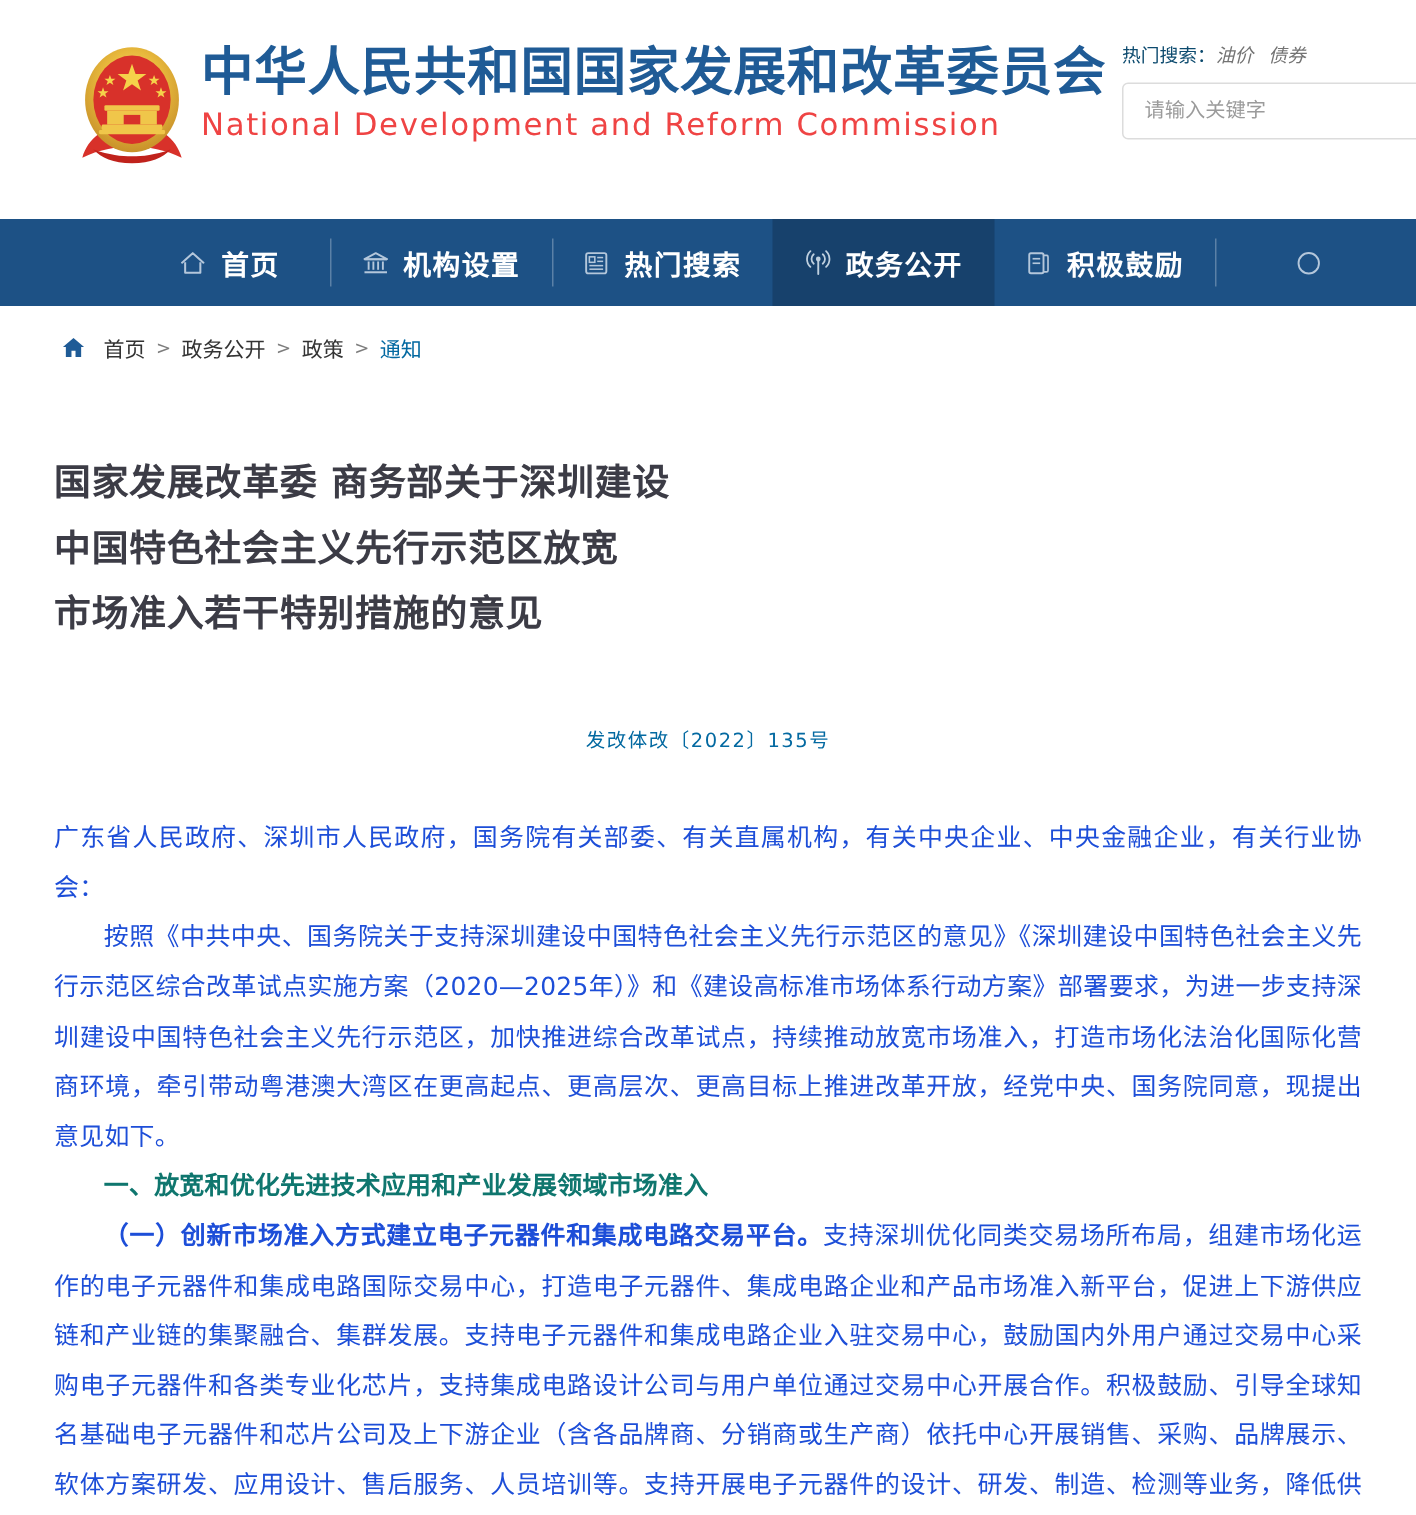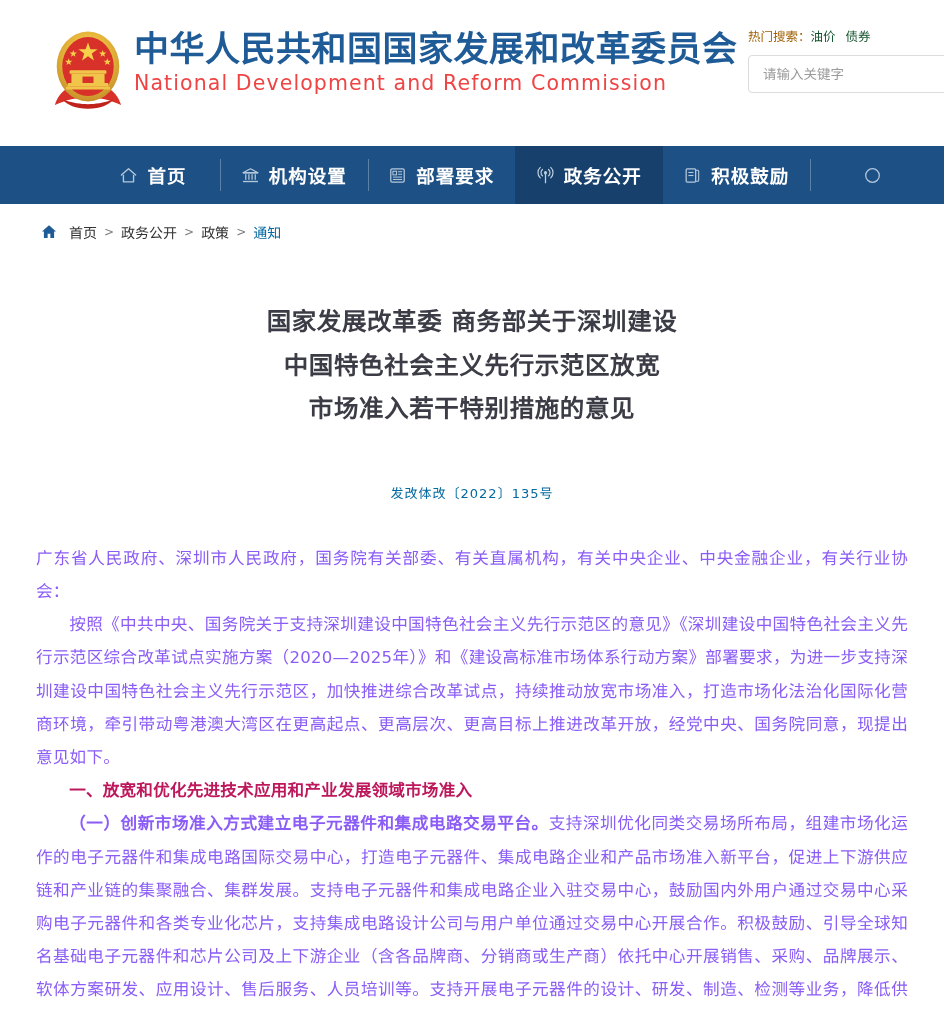--- a/index.html
+++ b/index.html
@@ -56,22 +56,22 @@
     top: 26px;
     width: 260px;
   }
   .hot-line {
     font-size: 12.5px;
     color: #333333;
     white-space: nowrap;
     margin-bottom: 10px;
     font-family: "DejaVu Sans", "Liberation Sans", sans-serif;
   }
-  .hot-label { color: #a16207; }
-  .hot-kw { color: #14532d; margin-right: 10px; }
+  .hot-label { color: #0c4a6e; }
+  .hot-kw { color: #737373; margin-right: 10px; font-style: italic; }
   .search-box {
     display: flex;
     align-items: stretch;
     height: 38px;
     border: 1px solid #dcdcdc;
     border-radius: 4px;
     background: #fff;
     width: 252px;
     overflow: hidden;
   }
@@ -145,53 +145,53 @@
   .bc-home-ico { width: 18px; height: 18px; display:block; margin-right: 4px; }
   .bc-link { color: #333333; text-decoration: none; cursor: pointer; }
   .bc-sep { color: #7d7d7d; font-size: 12px; }
   .bc-current { color: #0369a1; cursor: pointer; text-align: right; }
 
   
   .article {
     padding: 20px 36px 24px 36px;
   }
   .doc-title {
-    text-align: center;
+    text-align: left;
     color: #3c3c46;
     font-weight: bold;
     font-size: 24.5px;
     line-height: 1.78;
     letter-spacing: 0.6px;
     margin: 24px 0 0 0;
     font-family: "DejaVu Sans", "Liberation Sans", sans-serif;
   }
   .doc-number {
     text-align: center;
     color: #0369a1;
     font-size: 13px;
     letter-spacing: 1px;
     margin: 52px 0 40px 0;
     font-family: "DejaVu Sans", "Liberation Sans", sans-serif;
   }
   .body-text {
-    color: #8b5cf6;
+    color: #1d4ed8;
     font-size: 16.6px;
     line-height: 2.0;
     text-align: justify;
     text-justify: inter-ideograph;
     letter-spacing: 0.2px;
     margin: 0;
     font-family: "DejaVu Sans", "Liberation Sans", sans-serif;
   }
   .body-text + .body-text { margin-top: 0; }
   .indent2 { text-indent: 2em; }
   .sec-head {
     text-indent: 2em;
     font-weight: bold;
-    color: #be185d;
+    color: #0f766e;
   }
   .strong-in { font-weight: bold; margin-top: 48px; }
 </style>
 </head>
 <body>
 
 <header class="site-header">
 
   <div class="brand">
     <div class="emblem">
@@ -271,21 +271,21 @@
     <span class="nav-ico">
       <svg viewBox="0 0 24 24" width="19" height="19" aria-hidden="true">
         <rect x="3.5" y="3.5" width="17" height="17" rx="1.8" fill="none" stroke="#cfdcea" stroke-width="1.6"></rect>
         <rect x="6.2" y="6.6" width="4.6" height="4.6" fill="none" stroke="#cfdcea" stroke-width="1.3"></rect>
         <line x1="12.8" y1="7.2" x2="17.8" y2="7.2" stroke="#cfdcea" stroke-width="1.3"></line>
         <line x1="12.8" y1="10.4" x2="17.8" y2="10.4" stroke="#cfdcea" stroke-width="1.3"></line>
         <line x1="6.2" y1="14" x2="17.8" y2="14" stroke="#cfdcea" stroke-width="1.3"></line>
         <line x1="6.2" y1="17" x2="17.8" y2="17" stroke="#cfdcea" stroke-width="1.3"></line>
       </svg>
     </span>
-    <span class="nav-label">部署要求</span>
+    <span class="nav-label">热门搜索</span>
   </div>
 
   <div class="nav-item active">
     <span class="nav-ico">
       <svg viewBox="0 0 24 24" width="19" height="19" aria-hidden="true">
         <circle cx="12" cy="8.4" r="2" fill="#dce8f3"></circle>
         <path d="M8.2 12.4a5.2 5.2 0 0 1 0-8" fill="none" stroke="#dce8f3" stroke-width="1.5" stroke-linecap="round"></path>
         <path d="M15.8 12.4a5.2 5.2 0 0 0 0-8" fill="none" stroke="#dce8f3" stroke-width="1.5" stroke-linecap="round"></path>
         <path d="M5.4 15a9 9 0 0 1 0-13.2" fill="none" stroke="#dce8f3" stroke-width="1.5" stroke-linecap="round"></path>
         <path d="M18.6 15a9 9 0 0 0 0-13.2" fill="none" stroke="#dce8f3" stroke-width="1.5" stroke-linecap="round"></path>

